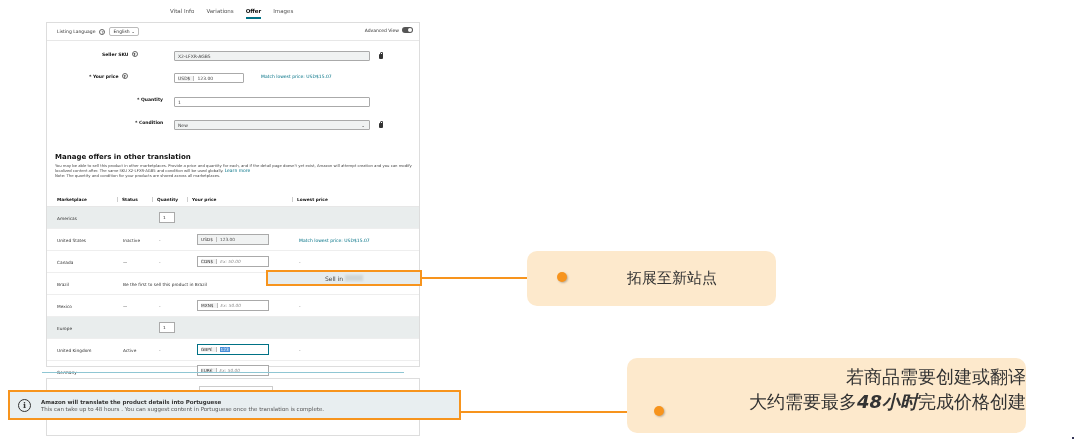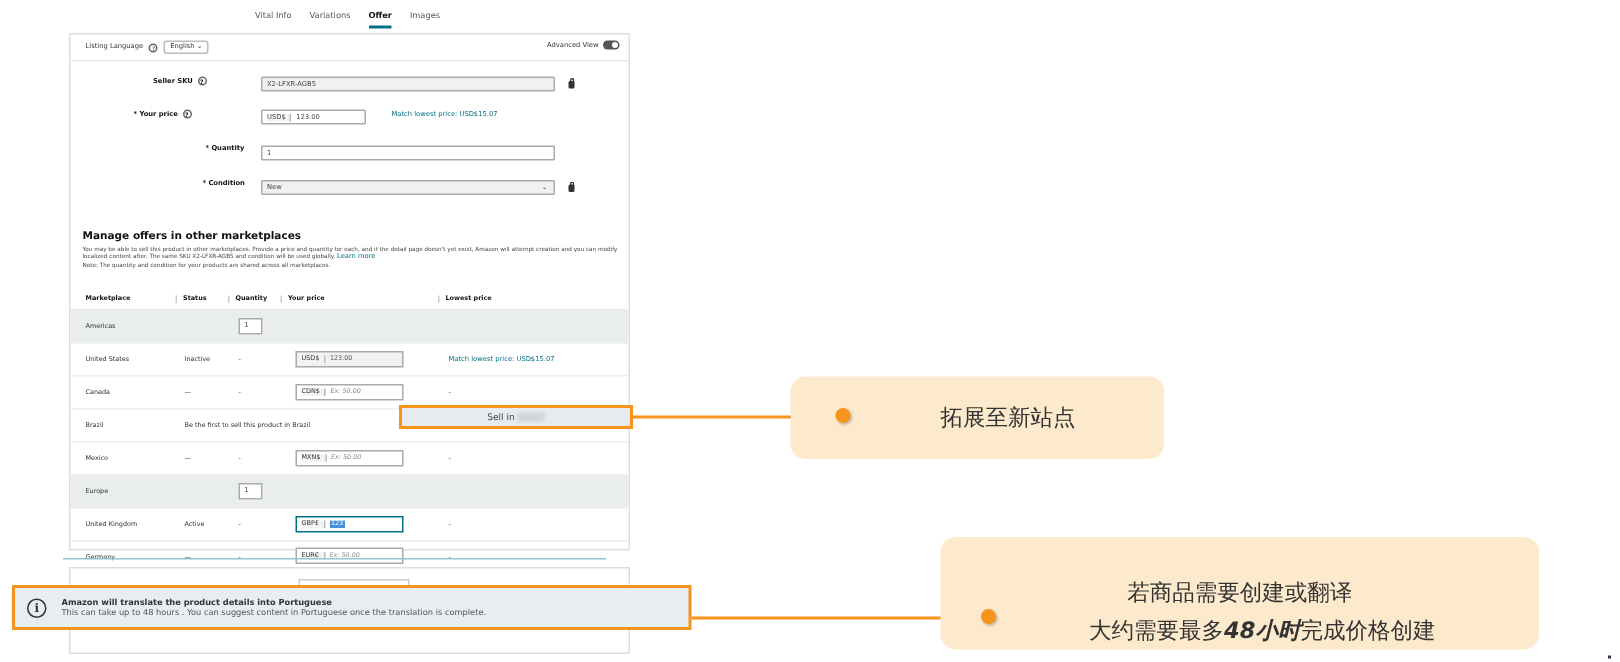--- a/index.html
+++ b/index.html
@@ -39,21 +39,21 @@
 .card2{position:absolute;left:46px;top:378px;width:374px;height:58px;border:1px solid #ddd;background:#fff}
 .card2 .mini{position:absolute;left:152px;top:7px;width:74px;height:11px;border:1px solid #ccc}
 .alert{position:absolute;left:8px;top:390px;width:453px;height:30px;background:#e8eef0;border:2px solid #f7941d;display:flex;align-items:center;padding-left:8px;gap:10px}
 .info-icon{width:13px;height:13px;border:1.3px solid #333;border-radius:50%;font-size:8px;font-weight:bold;text-align:center;line-height:11px;color:#333;font-family:"DejaVu Serif",serif}
 .alert-title{font-size:5.5px;font-weight:bold;color:#333}
 .alert-body{font-size:5.5px;color:#555;margin-top:1px}
 .hline{position:absolute;height:2px;background:#f7941d}
 .bubble{position:absolute;background:#fde9cc;border-radius:10px;color:#333}
 .dot{position:absolute;width:10px;height:10px;border-radius:50%;background:#f7941d;box-shadow:1px 1px 2px rgba(0,0,0,0.25)}
 .b1{left:527px;top:251px;width:249px;height:55px;font-size:15px;display:flex;align-items:center;padding-left:100px}
-.b2{left:627px;top:358px;width:399px;height:75px;font-size:15px;text-align:center;padding-top:25px;line-height:25px}
+.b2{left:627px;top:358px;width:399px;height:75px;font-size:18px;text-align:right;padding-top:6px;line-height:25px}
 .b2 b{font-style:italic}
 .corner-dot{position:absolute;left:1072px;top:437px;width:2px;height:2px;background:#335}
 </style>
 </head>
 <body>
 
 <div class="tabs">
   <span class="tab">Vital Info</span>
   <span class="tab">Variations</span>
   <span class="tab active">Offer</span>
@@ -85,21 +85,21 @@
   <div class="input" style="left:127px;top:50px;width:70px"><span class="prefix">USD$</span><span>123.00</span></div>
   <span class="link" style="position:absolute;left:214px;top:51px">Match lowest price: USD$15.07</span>
 
   <div class="frow" style="left:90px;top:74px">* Quantity</div>
   <div class="input" style="left:127px;top:74px;width:196px">1</div>
 
   <div class="frow" style="left:88px;top:97px">* Condition</div>
   <div class="input gray" style="left:127px;top:97px;width:196px"><span>New</span><span style="position:absolute;right:4px">⌄</span></div>
   <div class="lock" style="left:332px;top:100px"></div>
 
-  <div class="sect-title">Manage offers in other marketplaces</div>
+  <div class="sect-title">Manage offers in other translation</div>
   <div class="sect-desc">
     <span>You may be able to sell this product in other marketplaces. Provide a price and quantity for each, and if the detail page doesn't yet exist, Amazon will attempt creation and you can modify localized content after. The same SKU X2-LFXR-AGB5 and condition will be used globally.</span>
     <span class="link">Learn more</span><br>
     <span>Note: The quantity and condition for your products are shared across all marketplaces.</span>
   </div>
 
   <div class="th">
     <span style="position:absolute;left:10px">Marketplace</span>
     <span style="position:absolute;left:70px;border-left:1px solid #ccc;padding-left:4px">Status</span>
     <span style="position:absolute;left:105px;border-left:1px solid #ccc;padding-left:4px">Quantity</span>

